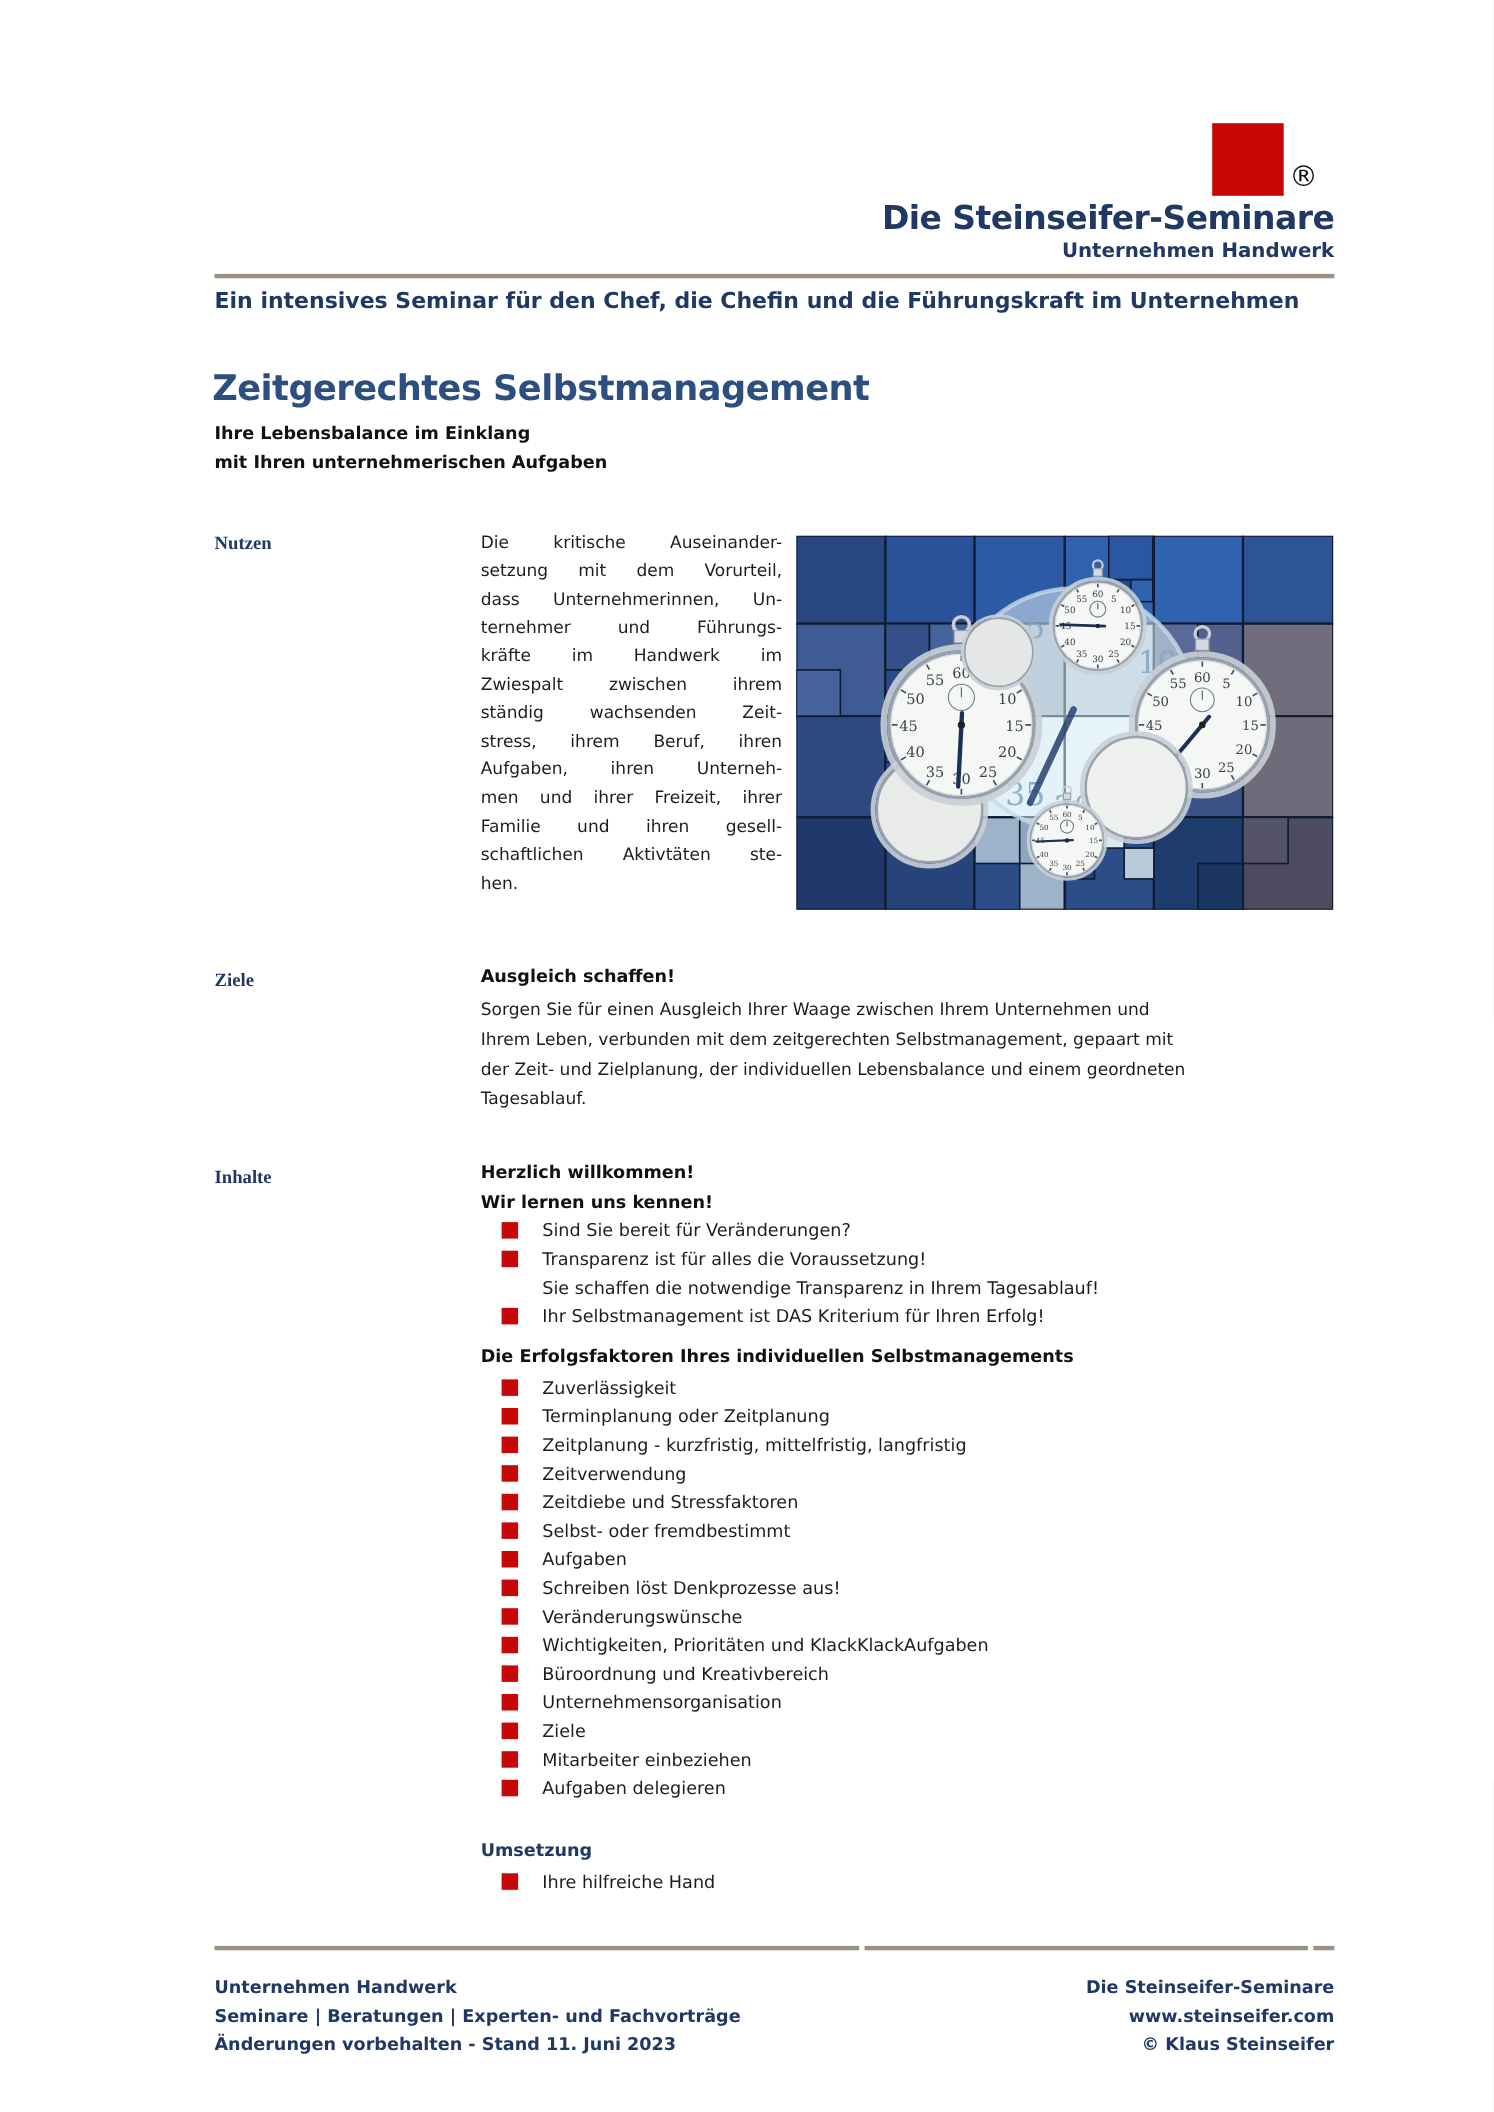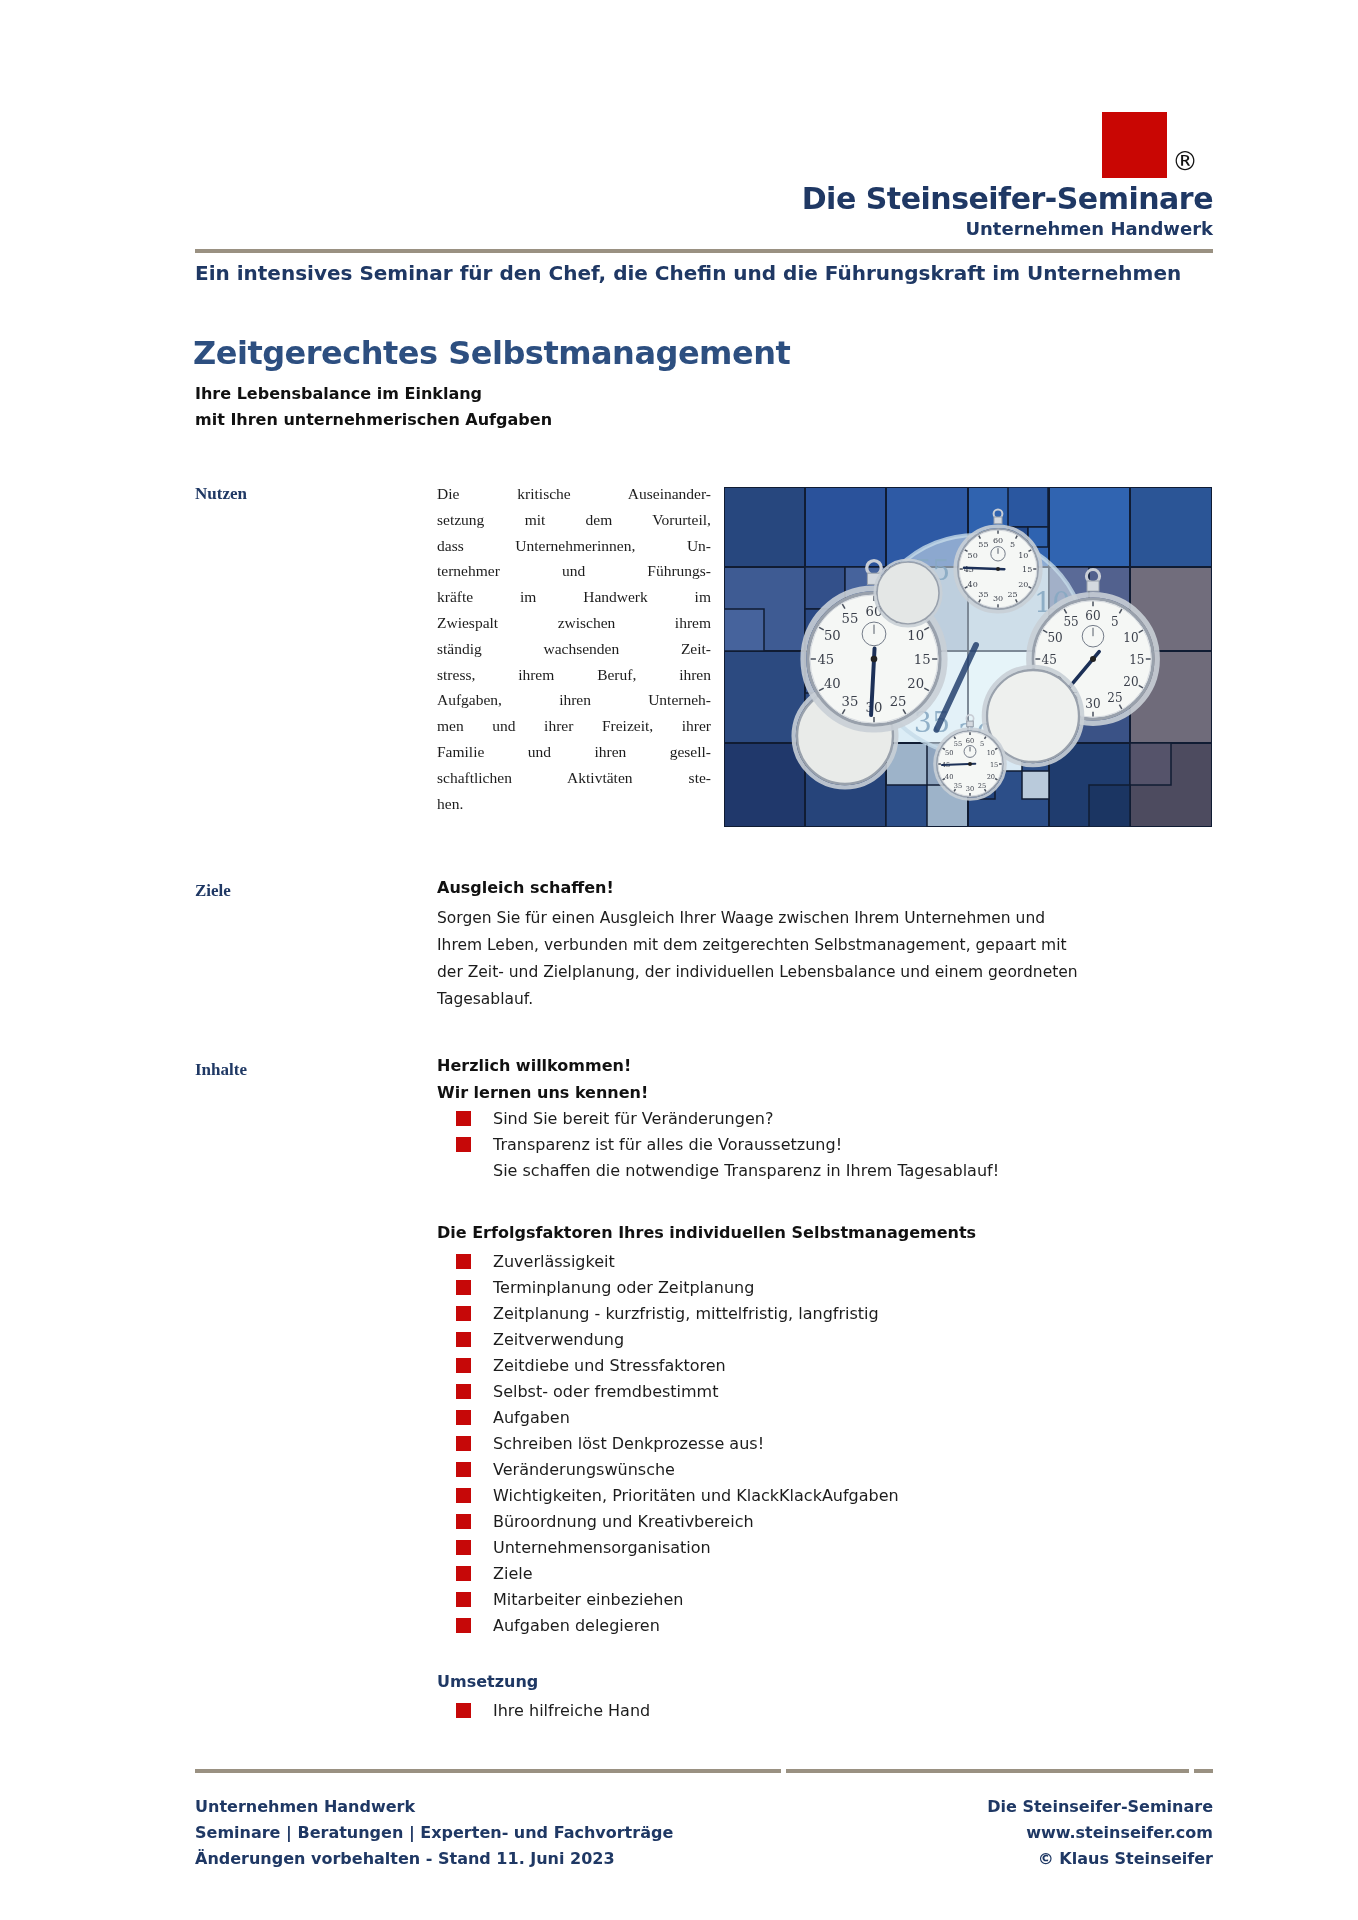--- a/index.html
+++ b/index.html
@@ -21,21 +21,21 @@
   
   .main-title{left:193px;top:334px;font-size:32px;font-weight:bold;color:var(--heading-blue);letter-spacing:-0.5px;}
   .main-sub{left:195px;top:381px;font-size:16px;font-weight:bold;color:#111;line-height:26px;}
   
   .sec-label{font-size:17px;font-weight:bold;color:var(--navy);font-family:Liberation Serif, serif;}
   .lbl-nutzen{left:195px;top:484px;}
   .lbl-ziele{left:195px;top:881px;}
   .lbl-inhalte{left:195px;top:1060px;}
   
   .nutzen{left:437px;top:481px;width:274px;font-size:15.5px;color:#1c1c1c;}
-  .nutzen .n-line{line-height:25.8px;height:25.8px;text-align:justify;text-align-last:justify;white-space:nowrap;font-family:Liberation Serif, serif;}
+  .nutzen .n-line{line-height:25.8px;height:25.8px;text-align:justify;text-align-last:justify;white-space:nowrap;}
   .nutzen .n-line:last-child{text-align-last:left;}
   
   .clocks{left:724px;top:487px;width:488px;height:340px;display:block;}
   
   .ziele-heading{left:437px;top:878px;font-size:16px;font-weight:bold;color:#111;}
   .ziele-text{left:437px;top:905px;width:780px;font-size:15.5px;line-height:27px;color:#1c1c1c;white-space:pre-line;}
   
   .b-head{font-size:16px;font-weight:bold;color:#111;}
   .wk1{left:437px;top:1056px;} .wk2{left:437px;top:1083px;}
   .list{left:456px;}
@@ -327,20 +327,23 @@
       </div>
 
       <div class="li">
         <span class="bullet"></span><span>Transparenz ist für alles die Voraussetzung!</span>
       </div>
 
       <div class="li">
         <span class="bullet" style="visibility: hidden;"></span><span>Sie schaffen die notwendige Transparenz in Ihrem Tagesablauf!</span>
       </div>
 
+      <div class="li">
+        <span class="bullet"></span><span>Ihr Selbstmanagement ist DAS Kriterium für Ihren Erfolg!</span>
+      </div>
     </div>
 
   <div class="abs b-head factors-heading">Die Erfolgsfaktoren Ihres individuellen Selbstmanagements</div>
   <div class="abs list factors-list">
 
       <div class="li">
         <span class="bullet"></span><span>Zuverlässigkeit</span>
       </div>
 
       <div class="li">

